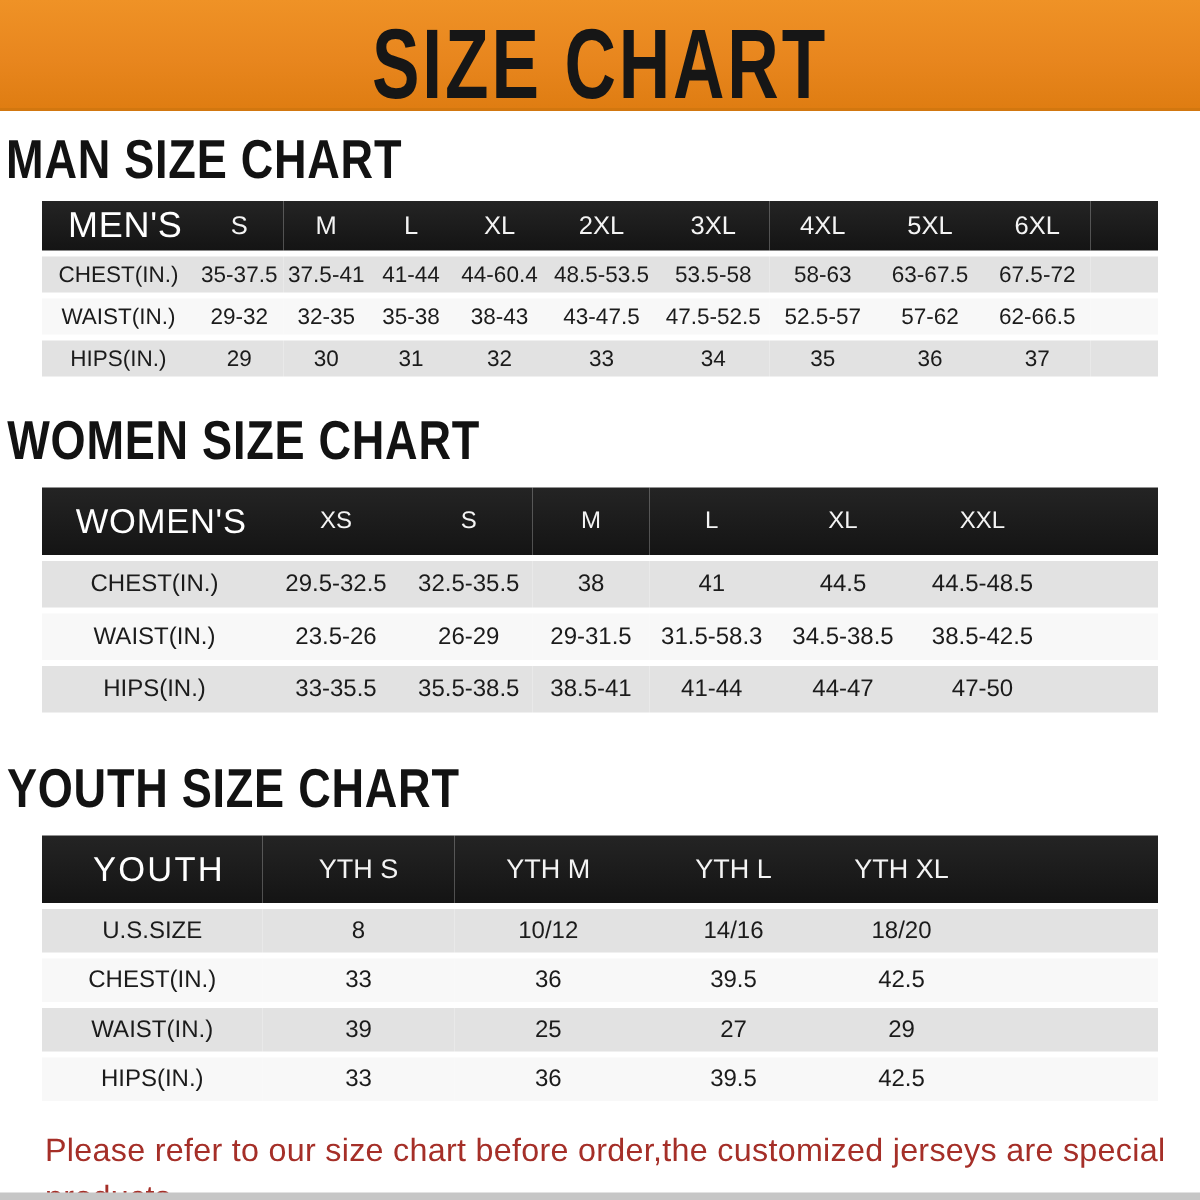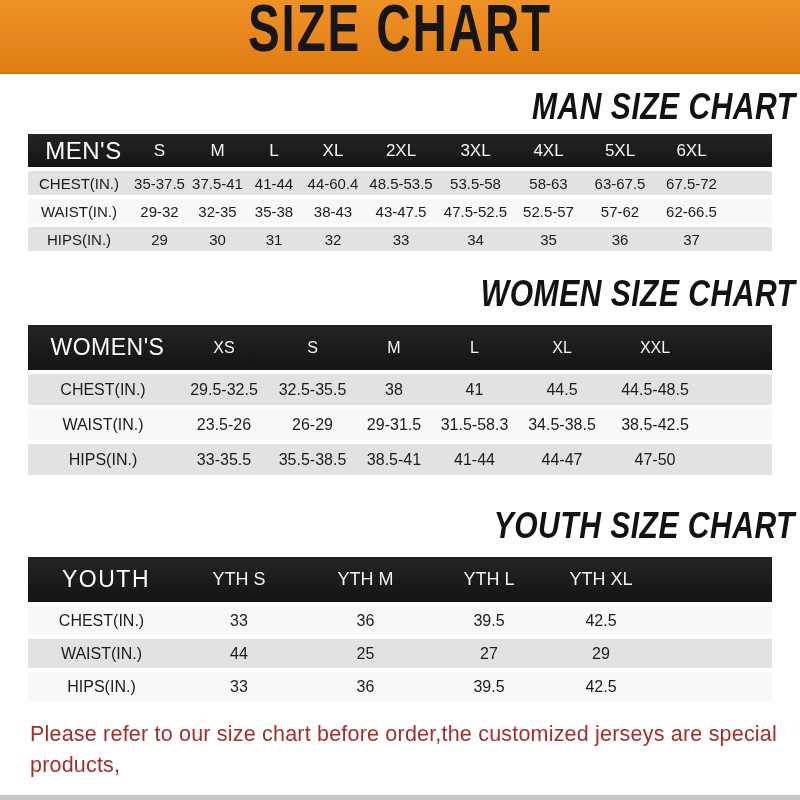--- a/index.html
+++ b/index.html
@@ -8,32 +8,32 @@
     background: #ffffff;
     font-family: "Liberation Sans", sans-serif;
     overflow: hidden;
     position: relative;
   }
   
   .banner {
     height: 72px;
     background: linear-gradient(#ef9226 0%, #e8861e 55%, #df7d12 100%);
     border-bottom: 2px solid #d2770f;
-    display: flex; align-items: flex-start; justify-content: center;
+    display: flex; align-items: flex-end; justify-content: center;
   }
   .banner-title {
     display: inline-block;
     font-size: 50px;
     font-weight: bold;
     color: #161616;
     letter-spacing: 2px;
     transform: scaleY(1.32) scaleX(0.95);
   }
   
-  .heading-wrap { text-align: right; font-style: italic; }
+  .heading-wrap { text-align: left; }
   .sec-heading {
     display: inline-block;
     font-size: 31px;
     font-weight: bold;
     color: #121212;
     transform: scaleY(1.18) scaleX(0.97);
     letter-spacing: 0.5px;
     white-space: nowrap;
   }
   #men-heading    { margin-top: 15px; margin-bottom: 5px; }
@@ -249,31 +249,39 @@
   </colgroup>
   <tbody>
       <tr class="band">
     <td class="brand">YOUTH</td>
     <td>YTH S</td>
     <td>YTH M</td>
     <td>YTH L</td>
     <td>YTH XL</td>
     <td></td>
   </tr>
+  <tr class="data row-g">
+    <td>U.S.SIZE</td>
+    <td>8</td>
+    <td>10/12</td>
+    <td>14/16</td>
+    <td>18/20</td>
+    <td></td>
+  </tr>
   <tr class="data row-w">
     <td>CHEST(IN.)</td>
     <td>33</td>
     <td>36</td>
     <td>39.5</td>
     <td>42.5</td>
     <td></td>
   </tr>
   <tr class="data row-g">
     <td>WAIST(IN.)</td>
-    <td>44</td>
+    <td>39</td>
     <td>25</td>
     <td>27</td>
     <td>29</td>
     <td></td>
   </tr>
   <tr class="data row-w">
     <td>HIPS(IN.)</td>
     <td>33</td>
     <td>36</td>
     <td>39.5</td>

